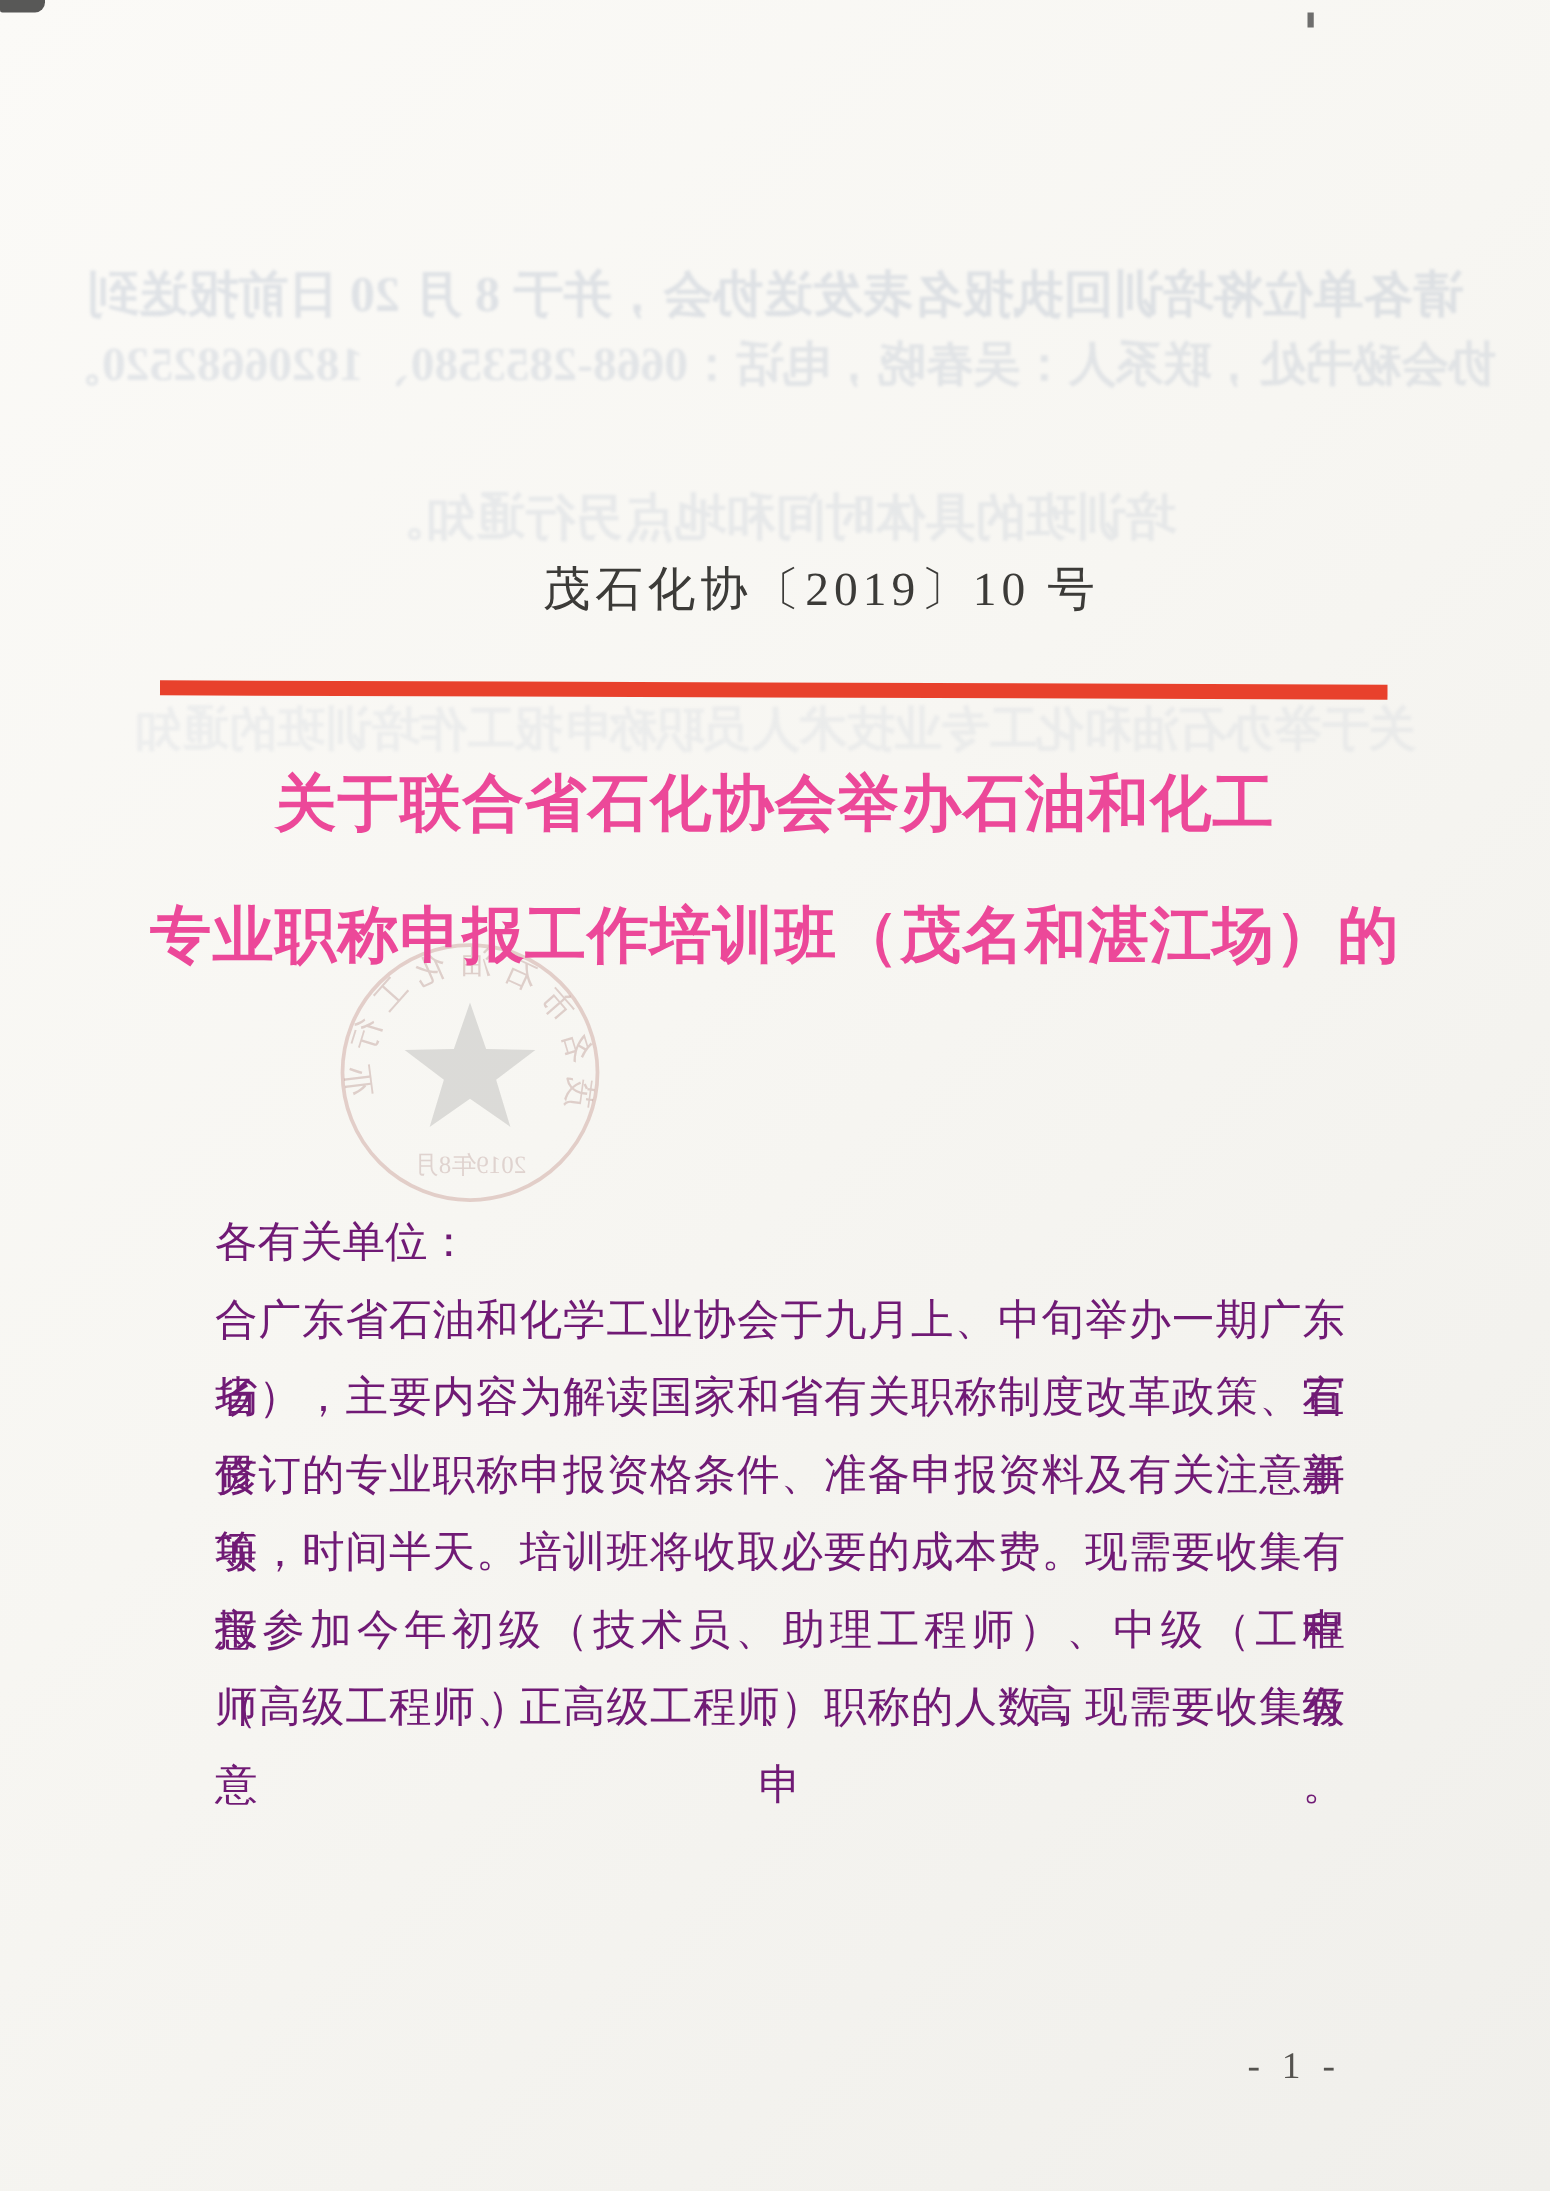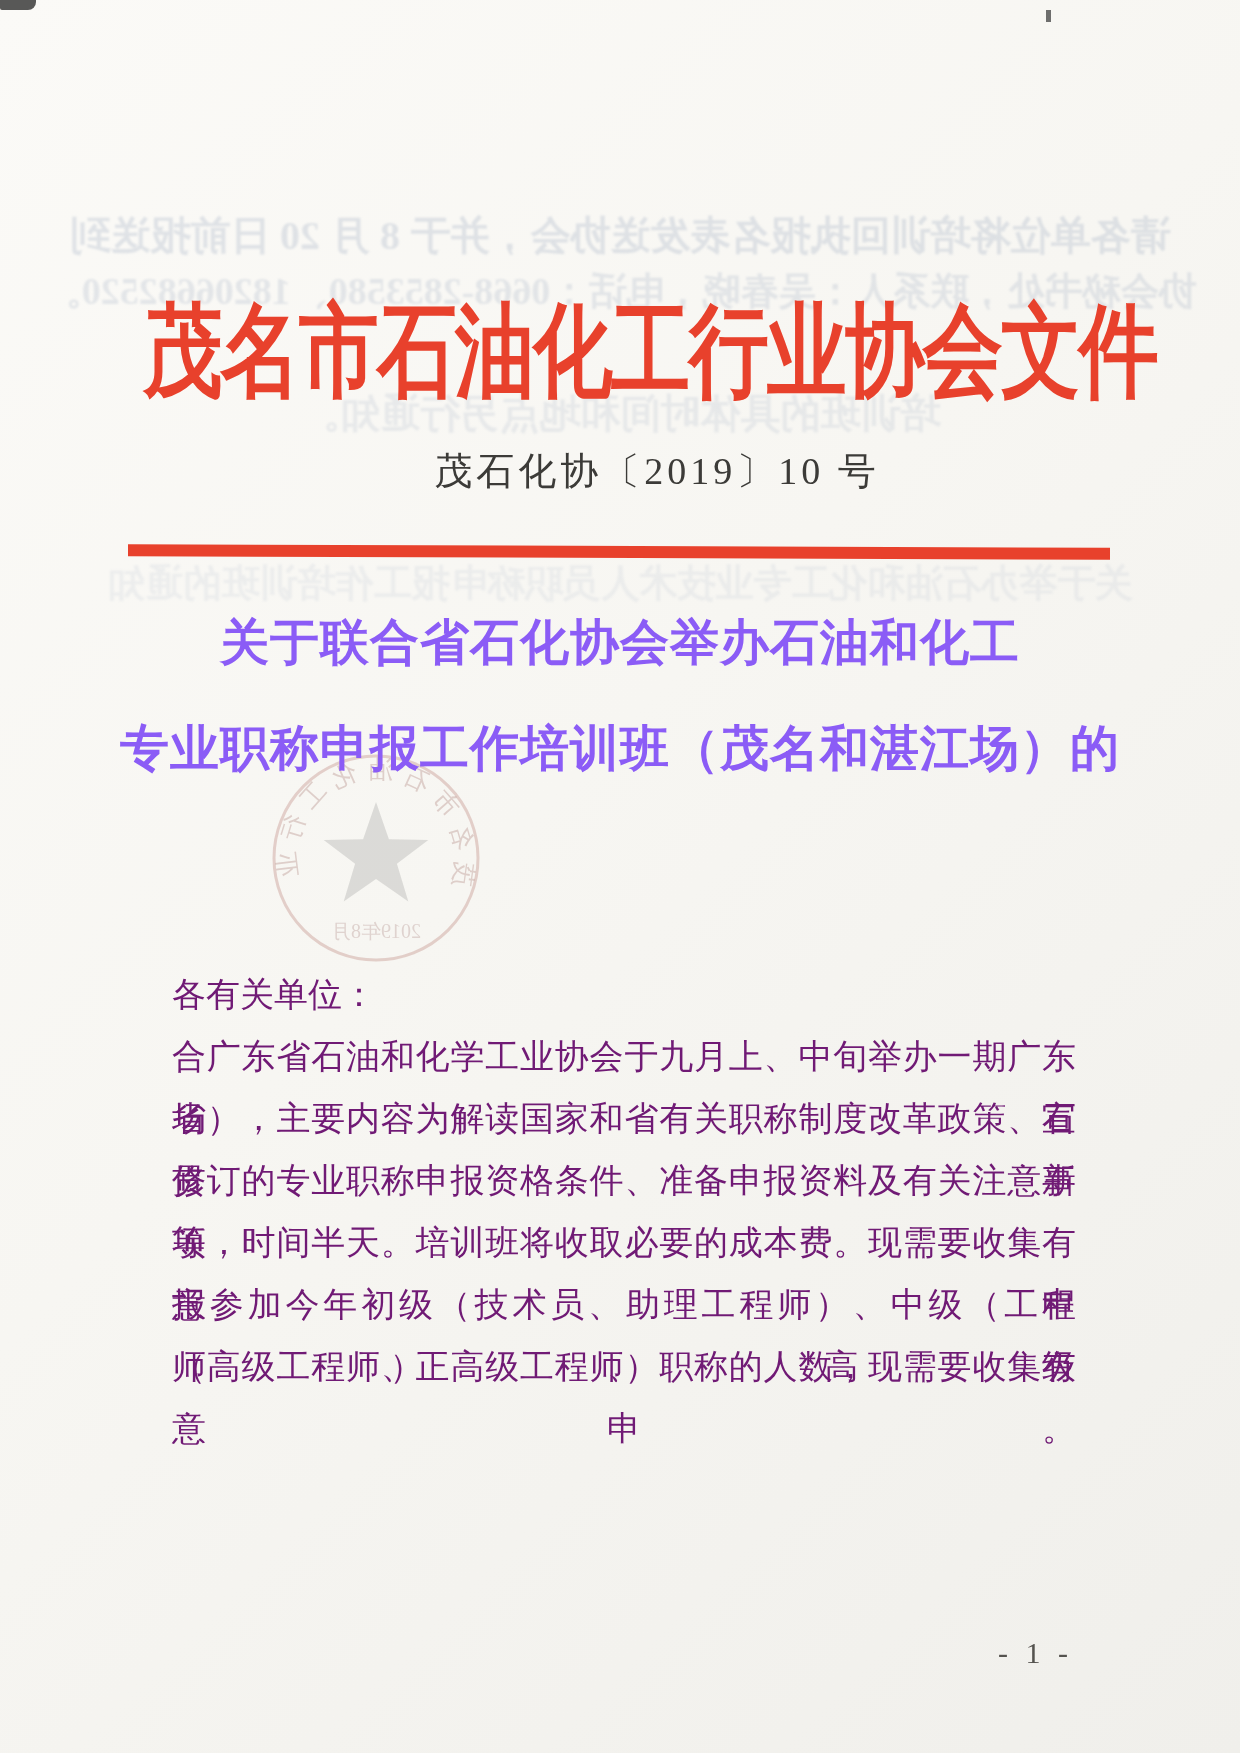--- a/index.html
+++ b/index.html
@@ -29,21 +29,21 @@
   .org-title { position:absolute; top:296px; left:0; width:100%; text-align:center;
     font-weight:bold; font-size:102px; line-height:1.1; white-space:nowrap; }
   .org-title .squeeze { display:inline-block; transform:scaleX(0.78); letter-spacing:-2px; }
   .doc-number { position:absolute; top:446px; left:0; width:100%; text-align:center;
     font-size:38px; color:#3c3b38; letter-spacing:4px;padding-left:37px; }
   .red-rule { position:absolute; top:546px; left:128px; width:982px; height:12px;
     transform:rotate(0.2deg); }
 
   
   .doc-title { position:absolute; left:0; width:100%; text-align:center;
-    font-weight:bold; color:#8b5cf6; font-size:49px; letter-spacing:1px; white-space:nowrap; }
+    font-weight:bold; color:#ec4899; font-size:49px; letter-spacing:1px; white-space:nowrap; }
   .title-l1 { top:610px; }
   .title-l2 { top:716px; }
   .title-l3 { top:816px; }
 
   
   .seal { position:absolute; left:262px; top:750px; width:228px; height:218px; }
 
   
   .body-block { position:absolute; left:172px; top:964px; width:904px;
     font-size:34px; color:#701a75; }
@@ -61,23 +61,20 @@
 <div class="page">
 
   <div class="mark-topleft"></div>
   <div class="mark-speck"></div>
 
   <div class="bleed bleed-1">请各单位将培训回执报名表发送协会，并于 8 月 20 日前报送到</div>
   <div class="bleed bleed-2">协会秘书处，联系人：吴春晓，电话：0668-2853580、18206682520。</div>
   <div class="bleed bleed-3">培训班的具体时间和地点另行通知。</div>
   <div class="bleed bleed-4">关于举办石油和化工专业技术人员职称申报工作培训班的通知</div>
 
-  <div class="org-title" style="color:#e8412c;">
-    <span class="squeeze">茂名市石油化工行业协会文件</span>
-  </div>
 
   <div class="doc-number">茂石化协〔2019〕10 号</div>
 
   <div class="red-rule" style="background:#e8412c;"></div>
 
   <svg class="seal" viewBox="0 0 228 218">
     <g transform="translate(228,0) scale(-1,1)">
       <circle cx="114" cy="108" r="102" fill="none" stroke="rgba(198,150,142,0.42)" stroke-width="3"></circle>
       <polygon points="114,52 126.9,89.2 166.3,90 134.9,113.8 146.3,151.5 114,129 81.7,151.5 93.1,113.8 61.7,90 101.1,89.2" fill="rgba(128,128,128,0.24)"></polygon>
       <path id="sealArc" d="M 44.7,148 A 80,80 0 1 1 183.3,148" fill="none"></path>

